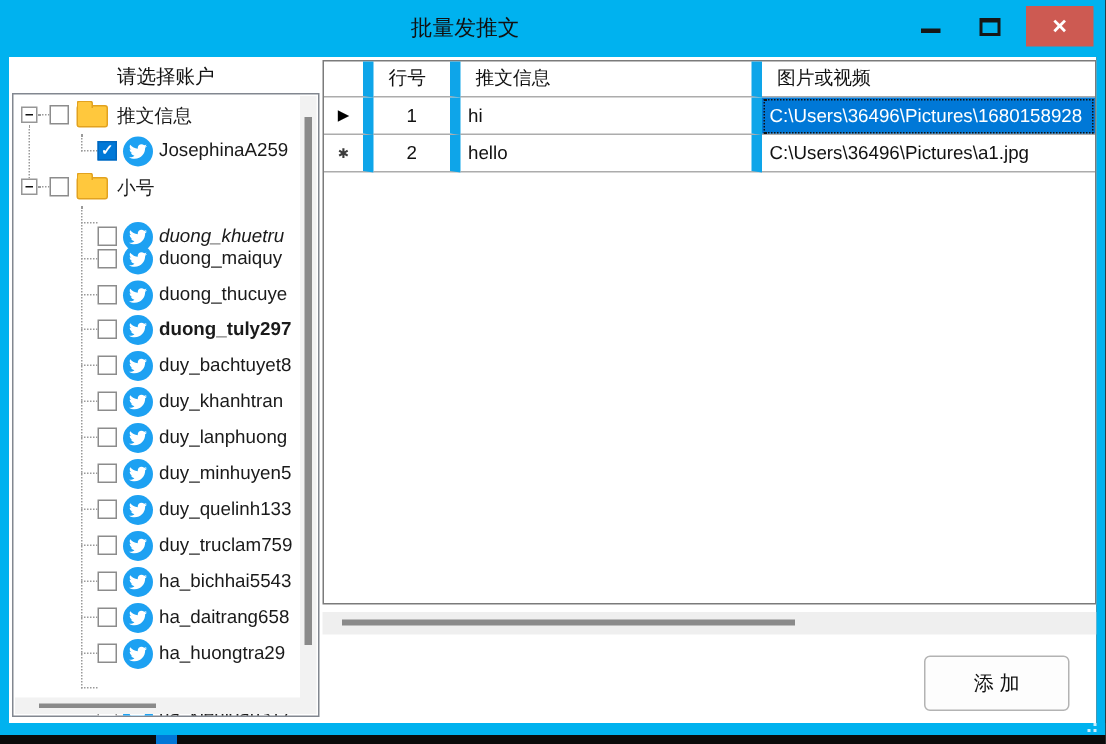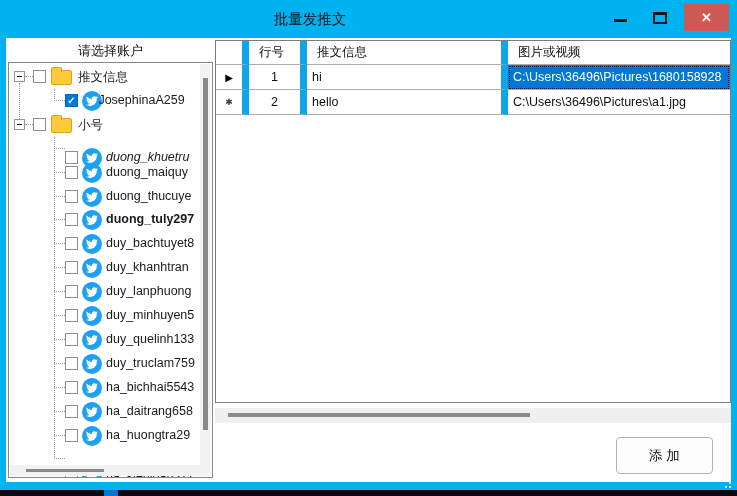--- a/index.html
+++ b/index.html
@@ -109,21 +109,21 @@
           <div class="lbl" style="left: 69px; width: 128px;">推文信息</div>
         </div>
         <div class="dot-h" style="left: 45px; top: 36.9px; width: 11px;"></div>
         <div class="tree-row" style="top: 25.9px;">
           <div class="cb checked" style="left: 56px;">✓</div>
           <div class="tw">
             <svg viewBox="0 0 24 24">
               <path d="M23.95 4.57c-.88.39-1.83.65-2.82.77 1.01-.61 1.79-1.57 2.16-2.72-.95.56-2 .96-3.13 1.18C19.27 2.85 18 2.25 16.58 2.25c-2.72 0-4.92 2.2-4.92 4.92 0 .39.04.76.13 1.12C7.69 8.09 4.07 6.13 1.64 3.16c-.43.72-.67 1.56-.67 2.48 0 1.71.87 3.21 2.19 4.1-.81-.03-1.57-.25-2.23-.62v.06c0 2.39 1.69 4.37 3.95 4.83-.41.11-.85.17-1.3.17-.31 0-.62-.03-.92-.09.63 1.95 2.45 3.38 4.6 3.42-1.68 1.32-3.81 2.1-6.1 2.1-.39 0-.78-.02-1.17-.07 2.19 1.39 4.77 2.21 7.56 2.21 9.05 0 14-7.5 14-13.99 0-.21 0-.42-.02-.63.96-.69 1.8-1.56 2.46-2.55z"></path>
             </svg>
           </div>
-          <div class="lbl" style="left: 85px; width: 95px; text-align: center;">JosephinaA259</div>
+          <div class="lbl" style="left: 97px; width: 95px;">JosephinaA259</div>
         </div>
         <div class="dot-h" style="left: 16px; top: 60.8px; width: 8px;"></div>
         <div class="tree-row" style="top: 49.8px;">
           <div class="expander">
             <span class="minus"></span>
           </div>
           <div class="cb" style="left: 24px;"></div>
           <div class="folder">
             <span class="tab"></span>
           </div>

